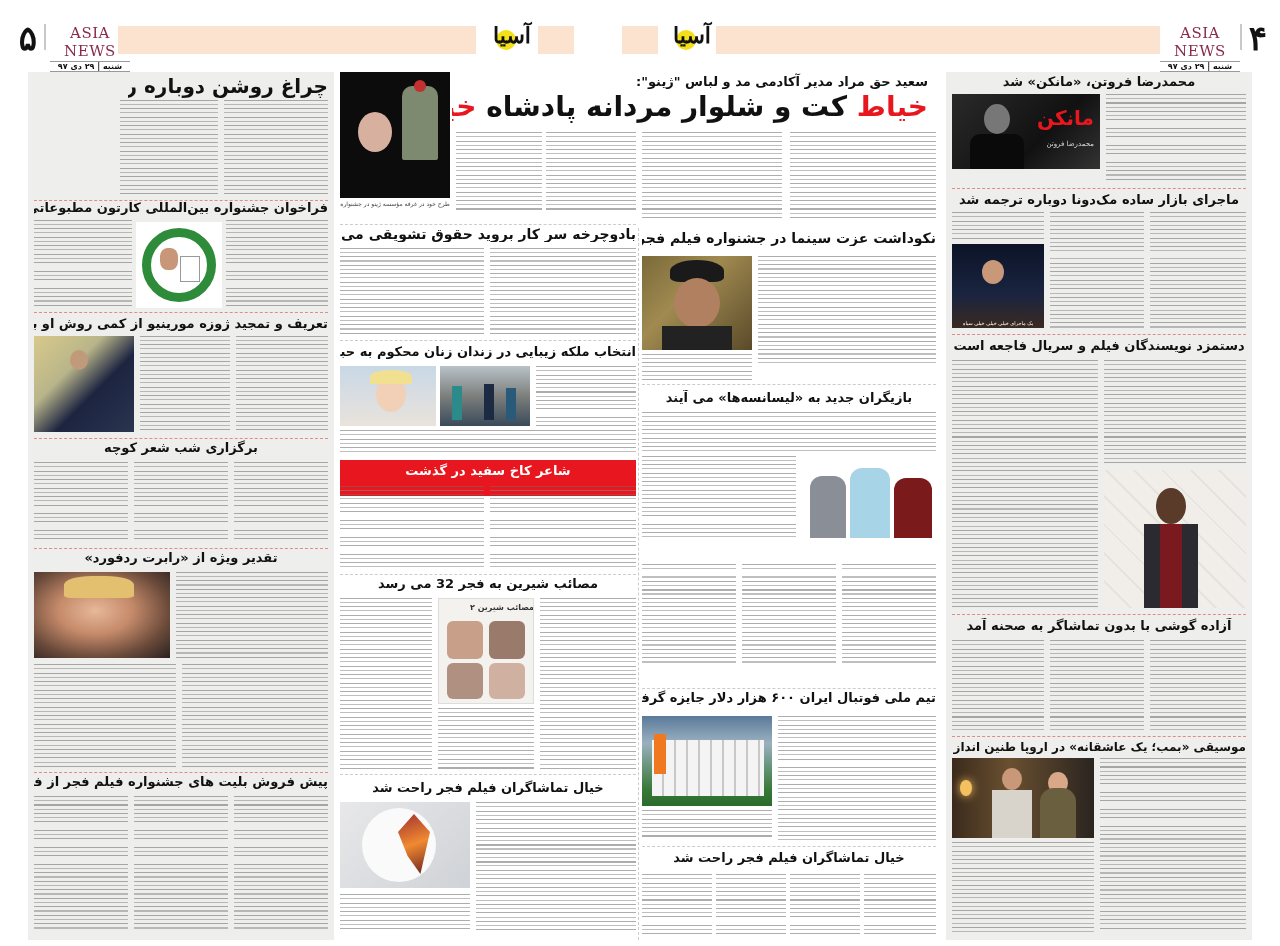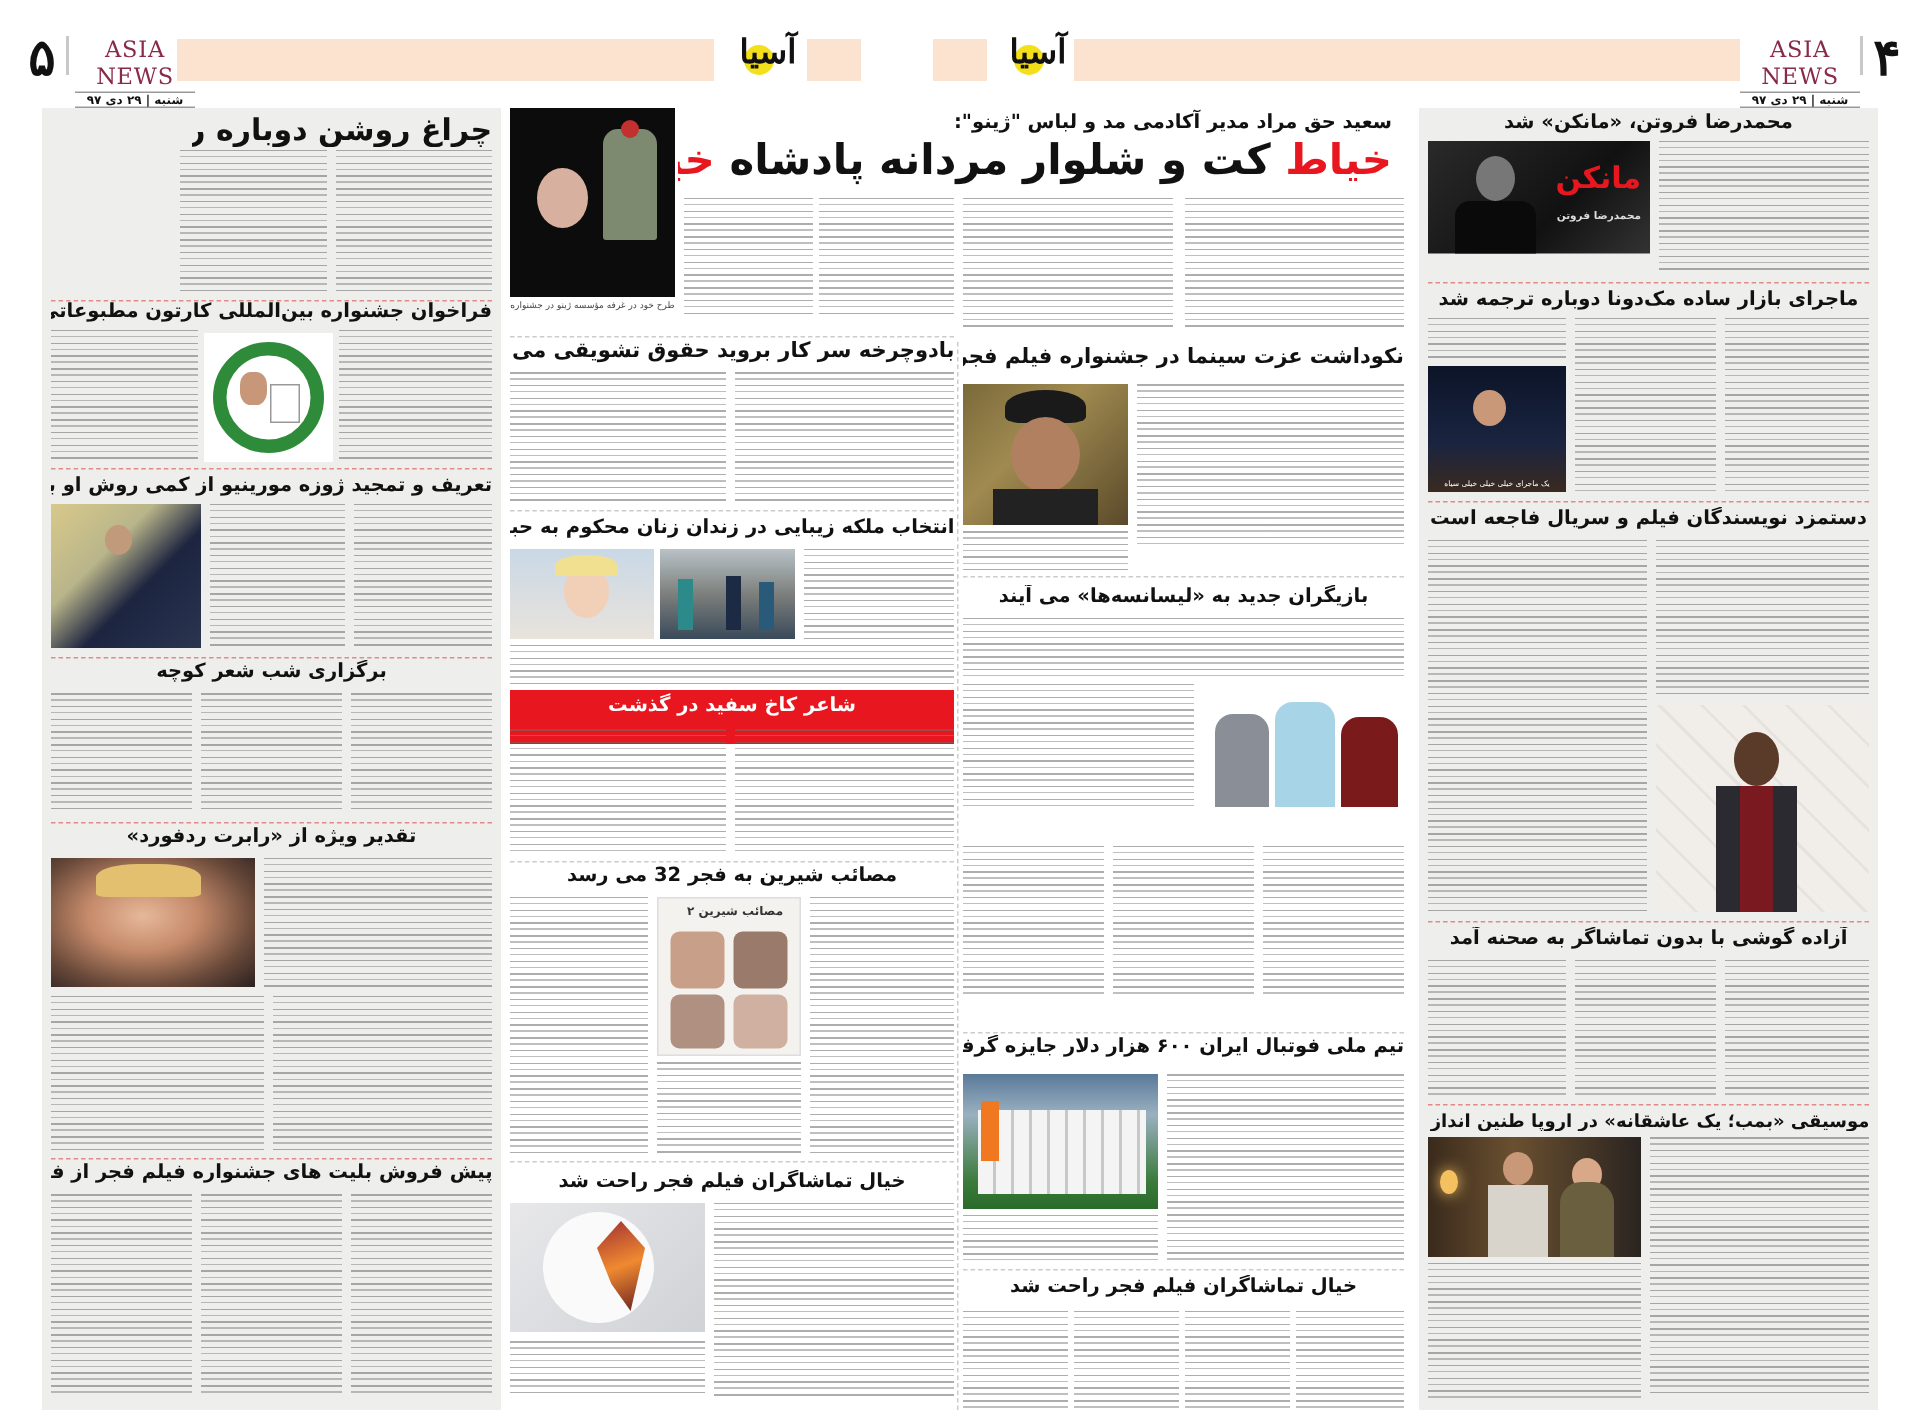--- a/index.html
+++ b/index.html
@@ -127,21 +127,21 @@
   <div class="abs txt txtlines" style="left:0;top:358px;width:296px;height:26px"></div>
 
   <div class="abs red-bar" style="left:0;top:388px;width:296px;height:36px;font-size:13px;line-height:22px">شاعر کاخ سفید در گذشت</div>
   <div class="abs txt txtlines" style="left:0;top:414px;width:144px;height:84px"></div>
   <div class="abs txt txtlines" style="left:150px;top:414px;width:146px;height:84px"></div>
   <div class="abs dash" style="left:0;top:502px;width:296px;border-color:#ccc"></div>
 
   <div class="abs h" style="left:0;top:504px;width:296px;font-size:13px">مصائب شیرین به فجر 32 می رسد</div>
   <div class="abs txt txtlines" style="left:0;top:526px;width:92px;height:172px"></div>
   <div class="abs img" style="left:98px;top:526px;width:96px;height:106px;background:#f4f2ef;border:1px solid #ddd">
-    <div style="position:absolute;left:8px;top:4px;width:86px;height:14px;color:#333;font-size:8px;direction:rtl;text-align:center;font-weight:bold">مصائب شیرین ۲</div>
+    <div style="position:absolute;left:20px;top:4px;width:86px;height:14px;color:#333;font-size:8px;direction:rtl;text-align:center;font-weight:bold">مصائب شیرین ۲</div>
     <div style="position:absolute;left:8px;top:22px;width:36px;height:38px;border-radius:6px;background:#c8a08a"></div>
     <div style="position:absolute;left:50px;top:22px;width:36px;height:38px;border-radius:6px;background:#9a7a6a"></div>
     <div style="position:absolute;left:8px;top:64px;width:36px;height:36px;border-radius:6px;background:#b09080"></div>
     <div style="position:absolute;left:50px;top:64px;width:36px;height:36px;border-radius:6px;background:#d0b0a0"></div>
   </div>
   <div class="abs txt txtlines" style="left:200px;top:526px;width:96px;height:172px"></div>
   <div class="abs txt txtlines" style="left:98px;top:636px;width:96px;height:62px"></div>
   <div class="abs dash" style="left:0;top:702px;width:296px;border-color:#ccc"></div>
 
   <div class="abs h" style="left:0;top:708px;width:296px;font-size:13px">خیال تماشاگران فیلم فجر راحت شد</div>
@@ -198,21 +198,21 @@
   <div class="abs txt txtlines" style="left:148px;top:646px;width:70px;height:66px"></div>
   <div class="abs txt txtlines" style="left:222px;top:646px;width:72px;height:66px"></div>
 </div>
 
 <div class="abs panel" style="left:946px;top:72px;width:306px;height:868px">
   <div class="abs h" style="left:6px;top:2px;width:294px;font-size:13px">محمدرضا فروتن، «مانکن» شد</div>
   <div class="abs img" style="left:6px;top:22px;width:148px;height:75px;background:linear-gradient(135deg,#2a2a2a,#111 60%,#333)">
     <div style="position:absolute;left:32px;top:10px;width:26px;height:30px;border-radius:50%;background:#777"></div>
     <div style="position:absolute;left:18px;top:40px;width:54px;height:48px;background:#0a0a0a;border-radius:10px 10px 0 0"></div>
     <div style="position:absolute;right:6px;top:12px;color:#e8171f;font-size:20px;font-weight:bold;direction:rtl">مانکن</div>
-    <div style="position:absolute;right:6px;top:46px;color:#ddd;font-size:7px;font-weight:bold;direction:rtl">محمدرضا فروتن</div>
+    <div style="position:absolute;right:6px;top:46px;color:#ddd;font-size:7px;font-weight:normal;direction:rtl">محمدرضا فروتن</div>
   </div>
   <div class="abs txt txtlines" style="left:160px;top:22px;width:140px;height:88px"></div>
   <div class="abs dash" style="left:6px;top:116px;width:294px"></div>
   <div class="abs h" style="left:6px;top:120px;width:294px;font-size:13px">ماجرای بازار ساده مک‌دونا دوباره ترجمه شد</div>
   <div class="abs txt txtlines" style="left:6px;top:140px;width:92px;height:28px"></div>
   <div class="abs img" style="left:6px;top:172px;width:92px;height:84px;background:linear-gradient(180deg,#0c1428,#1a2440 60%,#3a2a20)">
     <div style="position:absolute;left:30px;top:16px;width:22px;height:24px;border-radius:50%;background:#c89878"></div>
     <div style="position:absolute;left:2px;bottom:2px;width:88px;color:#fff;font-size:5px;direction:rtl;text-align:center">یک ماجرای خیلی خیلی خیلی سیاه</div>
   </div>
   <div class="abs txt txtlines" style="left:104px;top:140px;width:94px;height:116px"></div>

